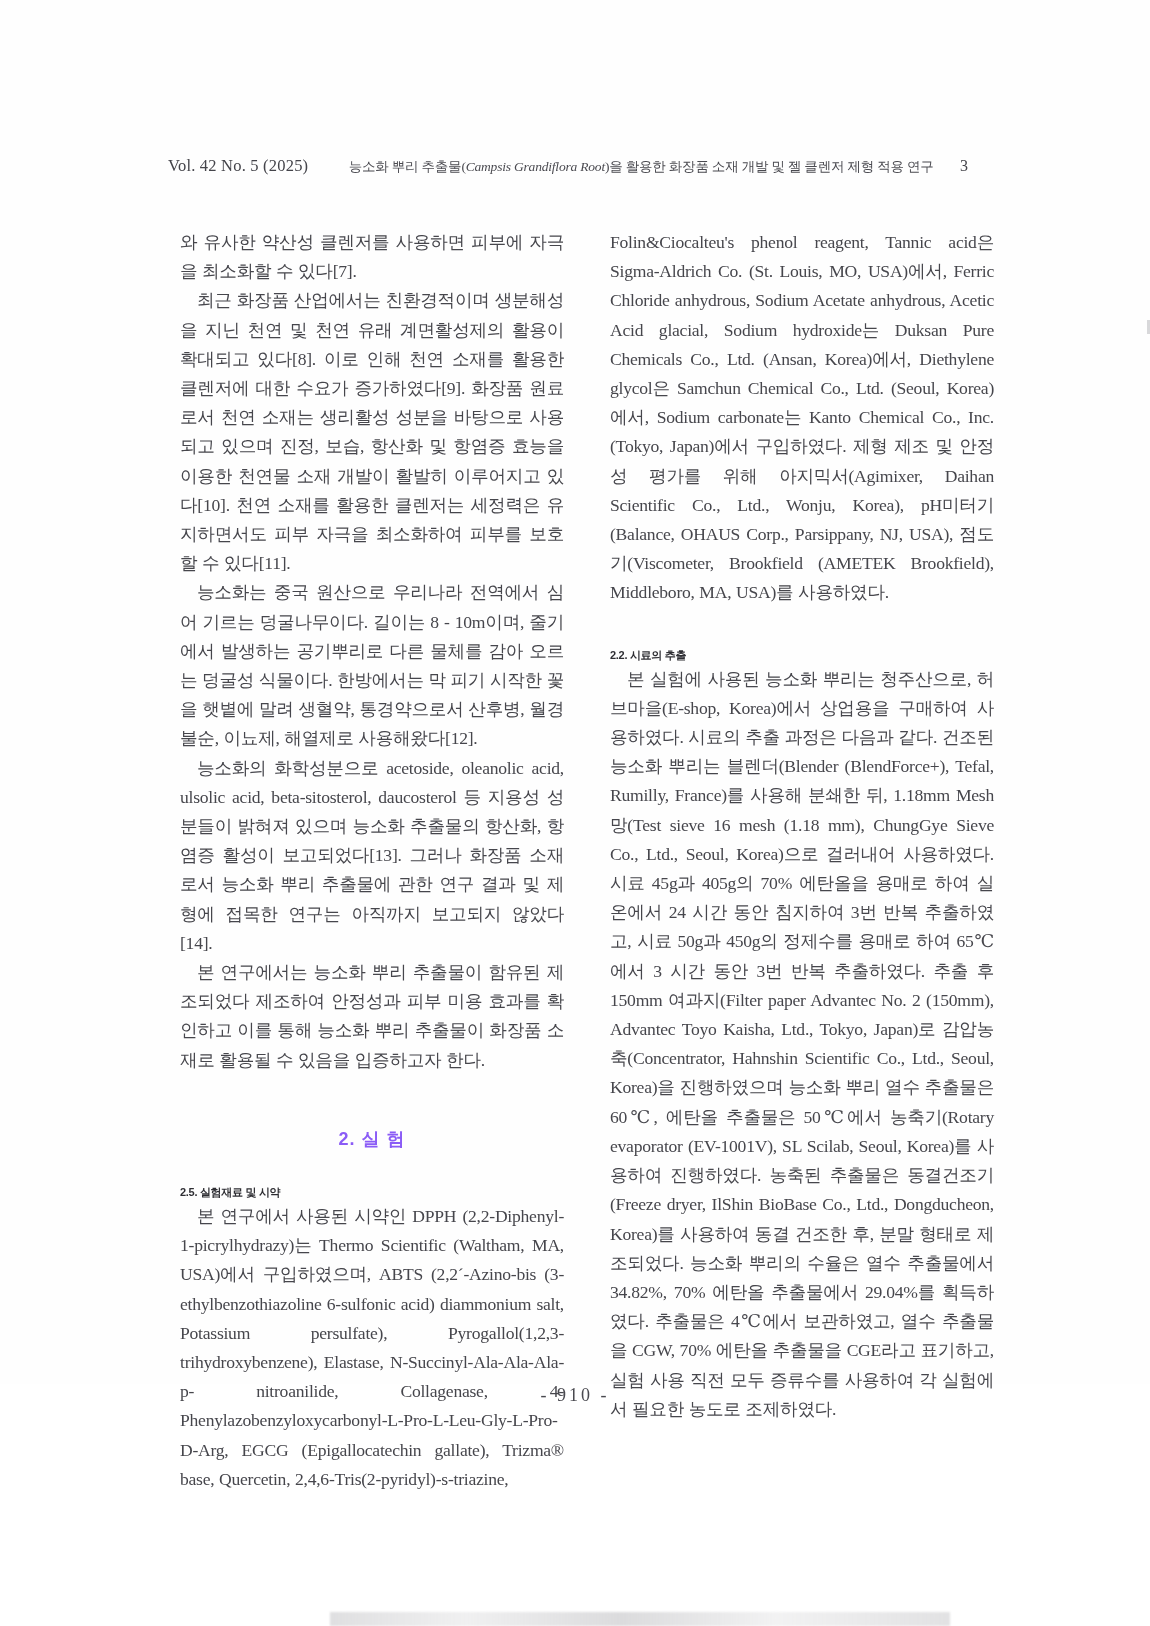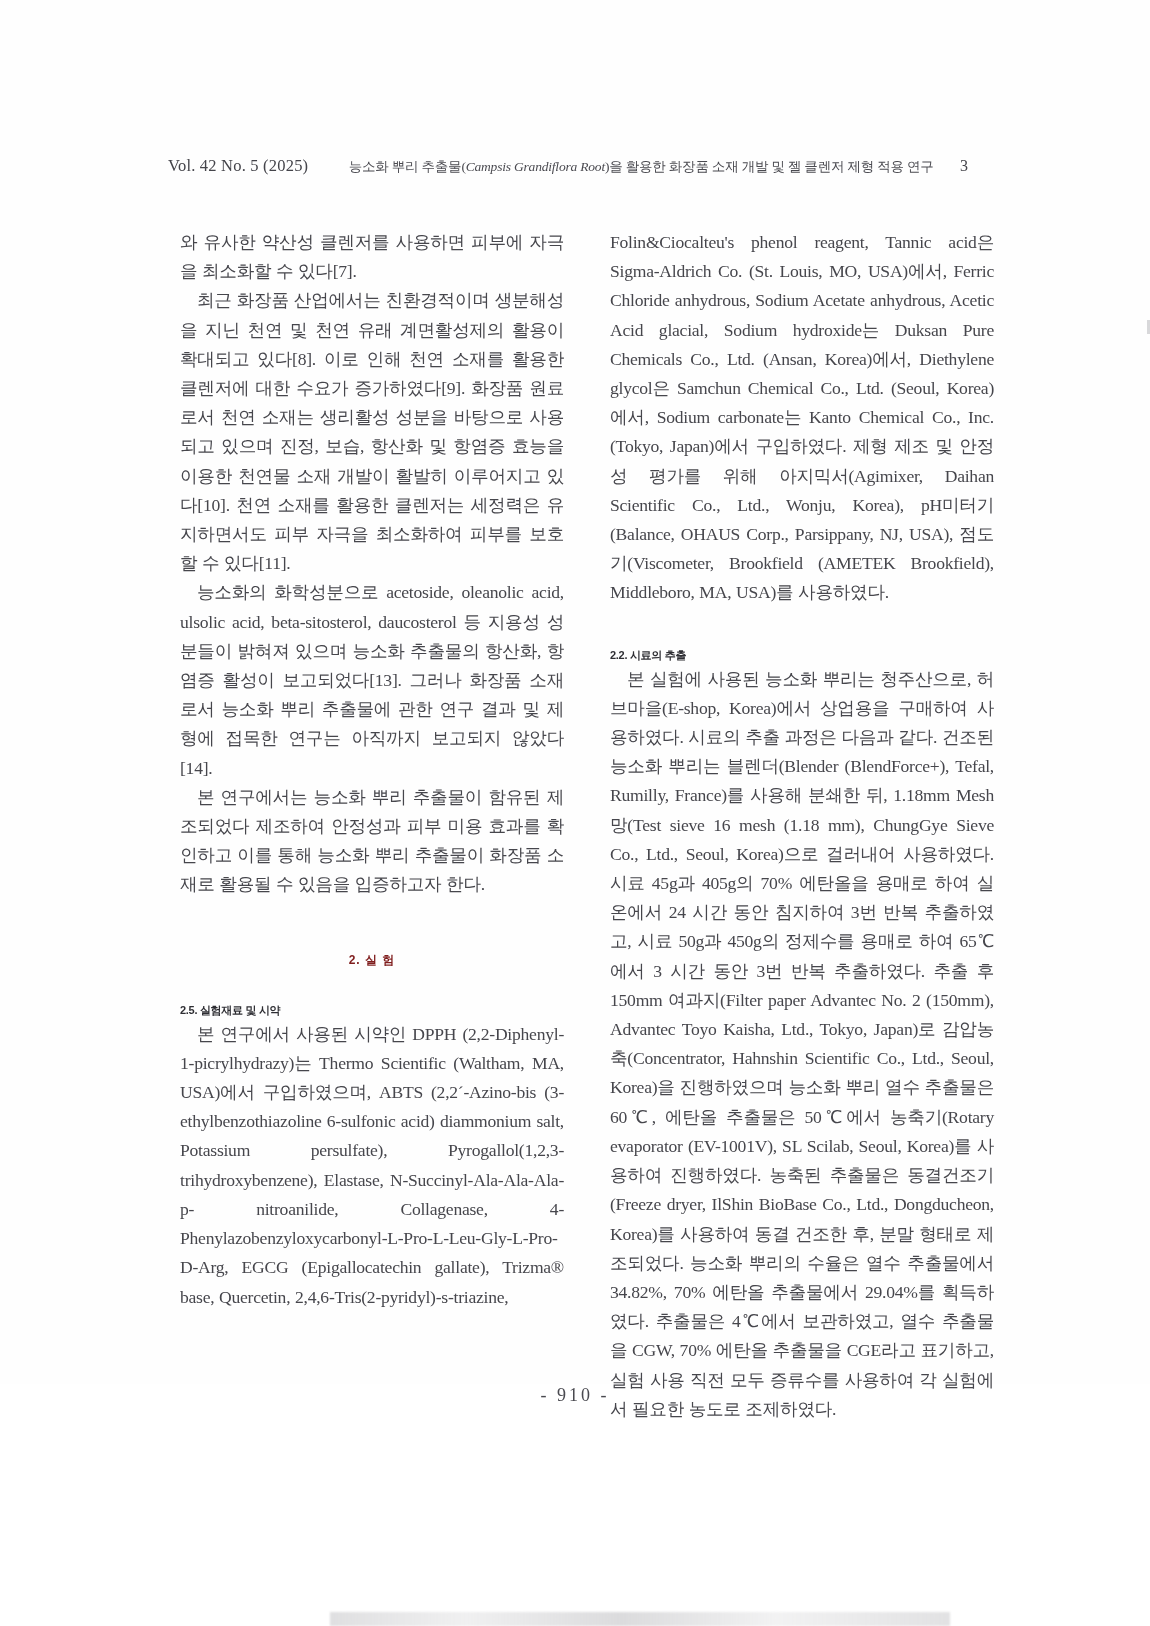--- a/index.html
+++ b/index.html
@@ -74,28 +74,28 @@
   p.body {
     margin: 0;
     font-size: 17.6px;
     line-height: 29.2px;
     text-align: justify;
     text-justify: inter-word;
     color: #46464c;
     letter-spacing: -.25px;
     word-spacing: .5px;
   }
-  p.body.indent { text-indent: 17px; font-family: Liberation Serif, serif; }
+  p.body.indent { text-indent: 17px; }
 
   .sec-title {
     margin: 0;
     font-family: "Liberation Sans", "DejaVu Sans", sans-serif;
     font-weight: bold;
-    font-size: 12px;
-    color: #7f1d1d;
+    font-size: 18px;
+    color: #8b5cf6;
     text-align: center;
     letter-spacing: 1px;
   }
   .sec-title.space-top { margin-top: 52px; }
   .sec-title.space-bot { margin-bottom: 34px; }
 
   .subsec-title {
     margin: 0 0 2px 0;
     font-family: "Liberation Sans", "DejaVu Sans", sans-serif;
     font-weight: bold;
@@ -147,20 +147,21 @@
     <span class="rh-vol">Vol. 42 No. 5 (2025)</span>
     <span class="rh-title"><span>능소화 뿌리 추출물(</span><span class="sci">Campsis Grandiflora Root</span><span>)을 활용한 화장품 소재 개발 및 젤 클렌저 제형 적용 연구</span></span>
     <span class="rh-page">3</span>
   </div>
 
   <div class="columns">
 
     <div class="col">
       <p class="body">와 유사한 약산성 클렌저를 사용하면 피부에 자극을 최소화할 수 있다[7].</p>
       <p class="body indent">최근 화장품 산업에서는 친환경적이며 생분해성을 지닌 천연 및 천연 유래 계면활성제의 활용이 확대되고 있다[8]. 이로 인해 천연 소재를 활용한 클렌저에 대한 수요가 증가하였다[9]. 화장품 원료로서 천연 소재는 생리활성 성분을 바탕으로 사용되고 있으며 진정, 보습, 항산화 및 항염증 효능을 이용한 천연물 소재 개발이 활발히 이루어지고 있다[10]. 천연 소재를 활용한 클렌저는 세정력은 유지하면서도 피부 자극을 최소화하여 피부를 보호할 수 있다[11].</p>
+      <p class="body indent">능소화는 중국 원산으로 우리나라 전역에서 심어 기르는 덩굴나무이다. 길이는 8 - 10m이며, 줄기에서 발생하는 공기뿌리로 다른 물체를 감아 오르는 덩굴성 식물이다. 한방에서는 막 피기 시작한 꽃을 햇볕에 말려 생혈약, 통경약으로서 산후병, 월경불순, 이뇨제, 해열제로 사용해왔다[12].</p>
       <p class="body indent">능소화의 화학성분으로 acetoside, oleanolic acid, ulsolic acid, beta-sitosterol, daucosterol 등 지용성 성분들이 밝혀져 있으며 능소화 추출물의 항산화, 항염증 활성이 보고되었다[13]. 그러나 화장품 소재로서 능소화 뿌리 추출물에 관한 연구 결과 및 제형에 접목한 연구는 아직까지 보고되지 않았다[14].</p>
       <p class="body indent">본 연구에서는 능소화 뿌리 추출물이 함유된 제조되었다 제조하여 안정성과 피부 미용 효과를 확인하고 이를 통해 능소화 뿌리 추출물이 화장품 소재로 활용될 수 있음을 입증하고자 한다.</p>
 
       <h2 class="sec-title space-top space-bot">2. 실 험</h2>
 
       <h3 class="subsec-title">2.5. 실험재료 및 시약</h3>
       <p class="body indent">본 연구에서 사용된 시약인 DPPH (2,2-Diphenyl-1-picrylhydrazy)는 Thermo Scientific (Waltham, MA, USA)에서 구입하였으며, ABTS (2,2´-Azino-bis (3-ethylbenzothiazoline 6-sulfonic acid) diammonium salt, Potassium persulfate), Pyrogallol(1,2,3-trihydroxybenzene), Elastase, N-Succinyl-Ala-Ala-Ala-p- nitroanilide, Collagenase, 4-Phenylazobenzyloxycarbonyl-L-Pro-L-Leu-Gly-L-Pro-D-Arg, EGCG (Epigallocatechin gallate), Trizma® base, Quercetin, 2,4,6-Tris(2-pyridyl)-s-triazine,</p>
     </div>
 
     <div class="col">

